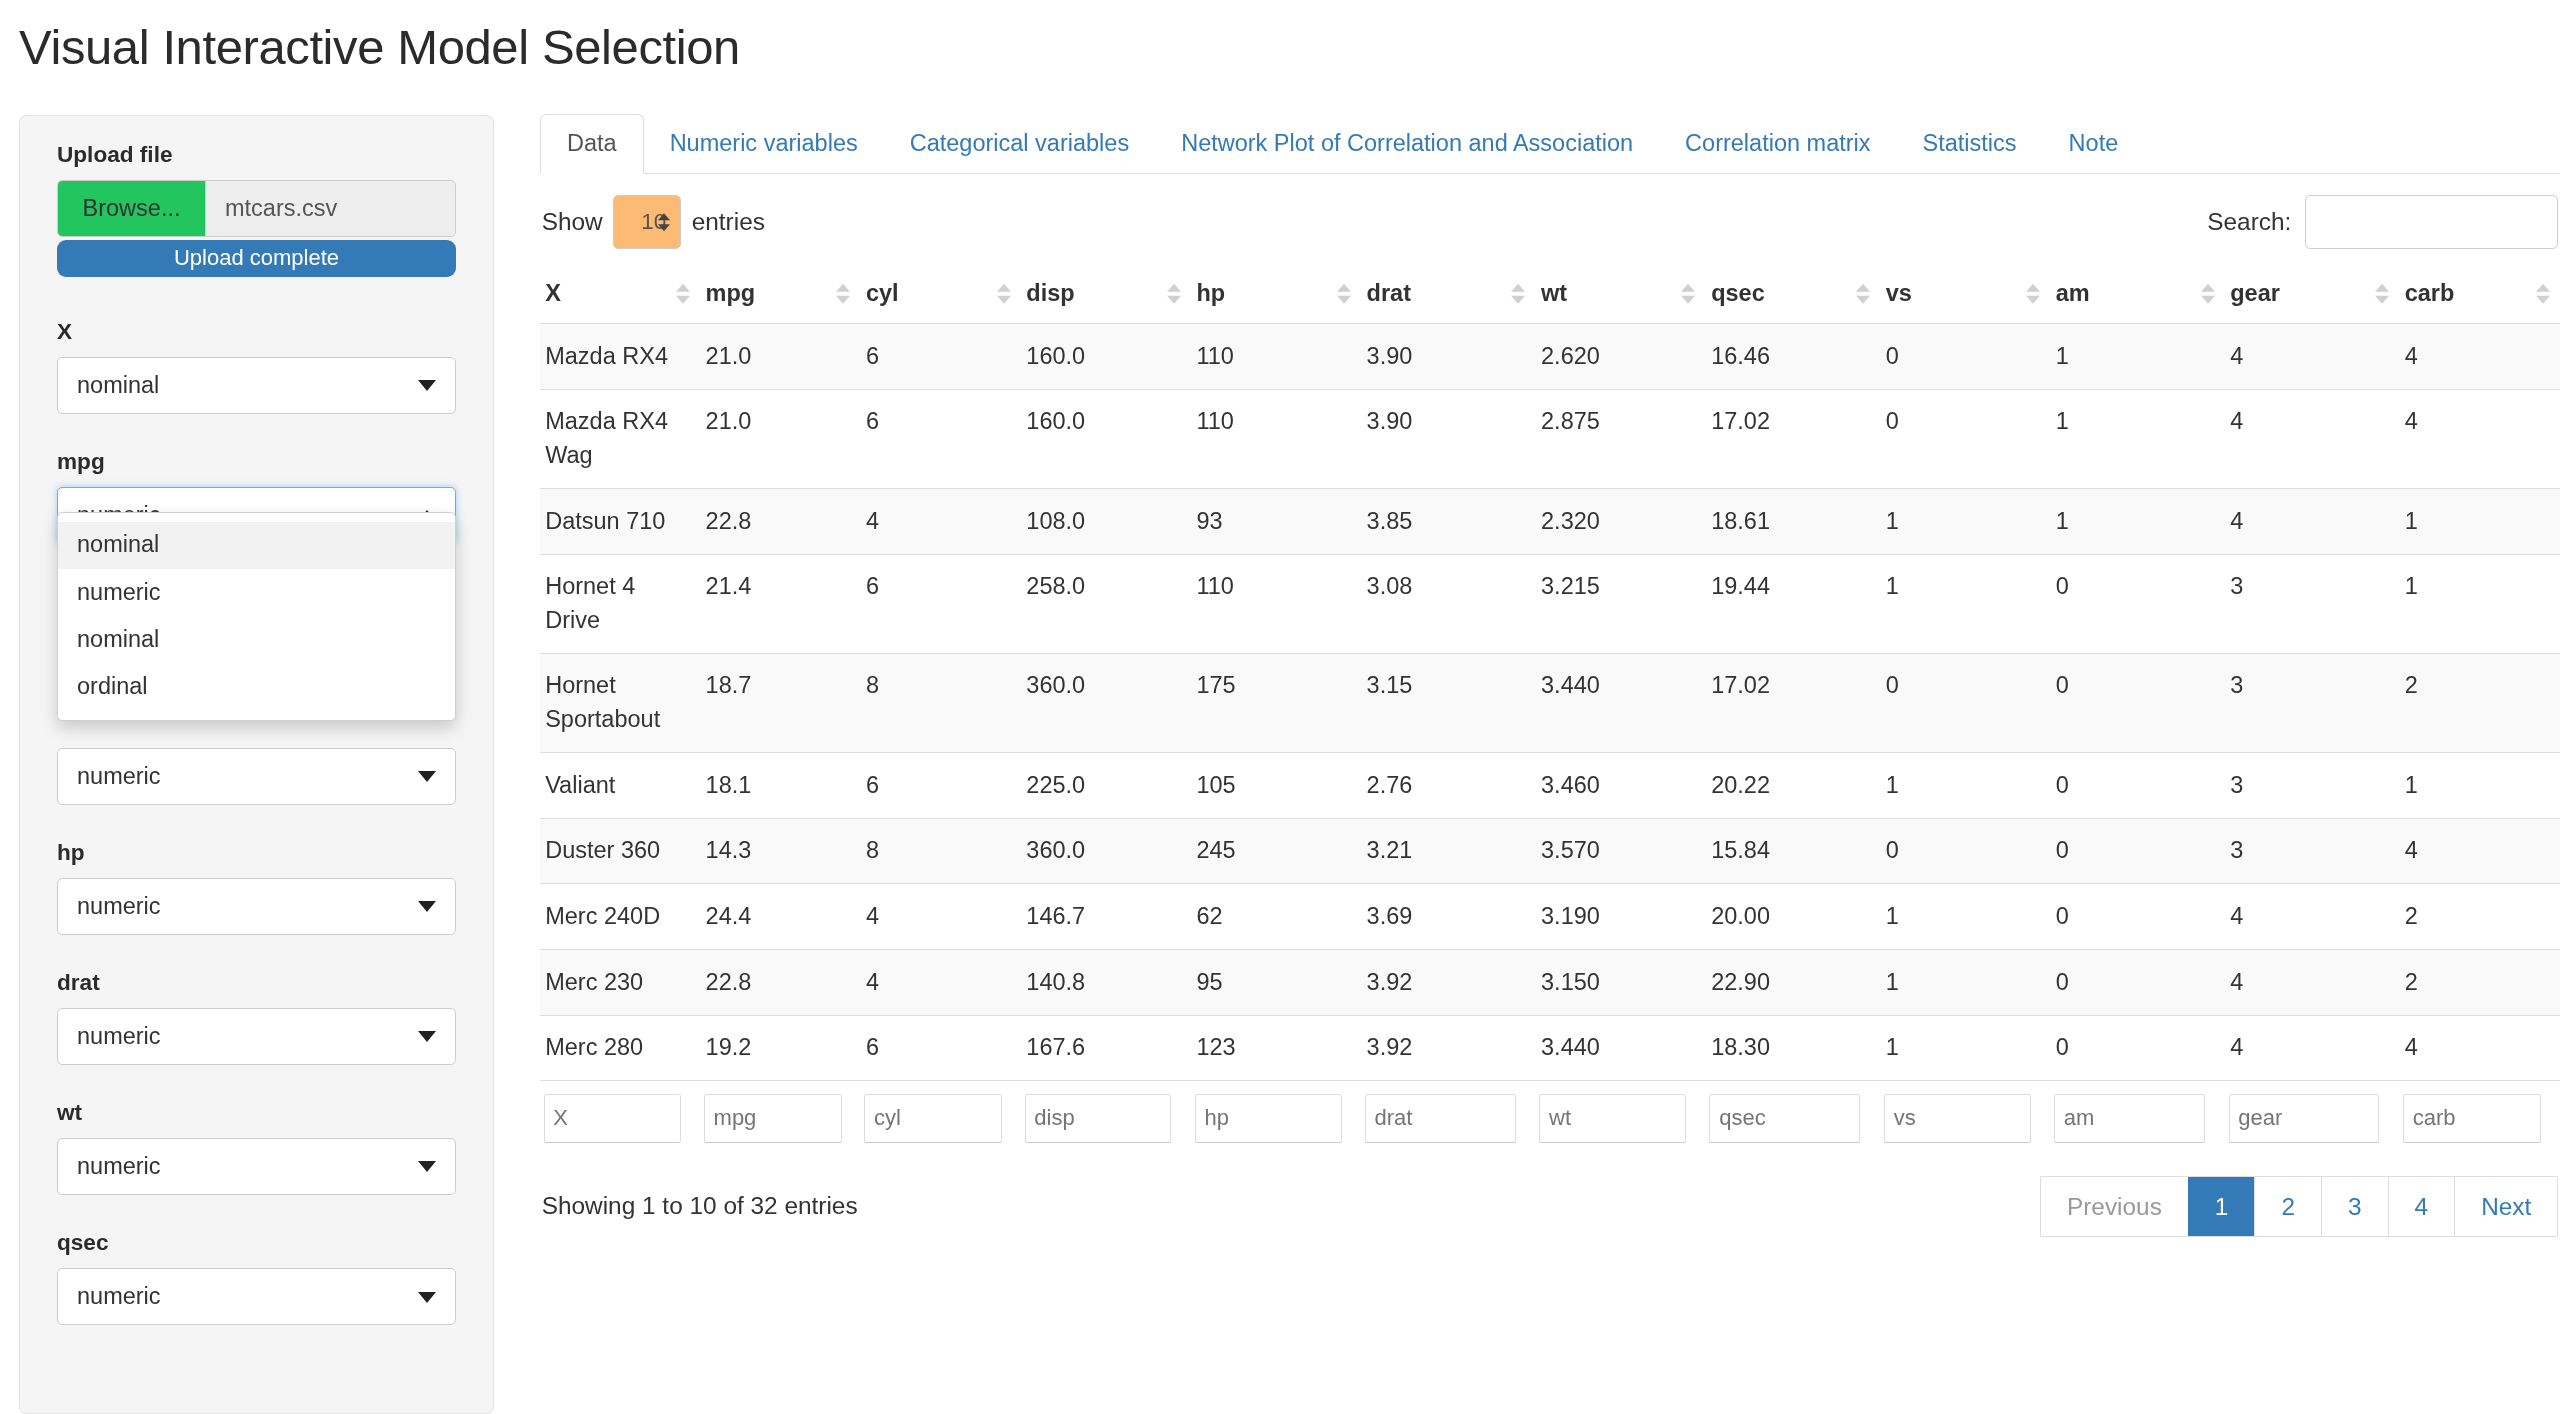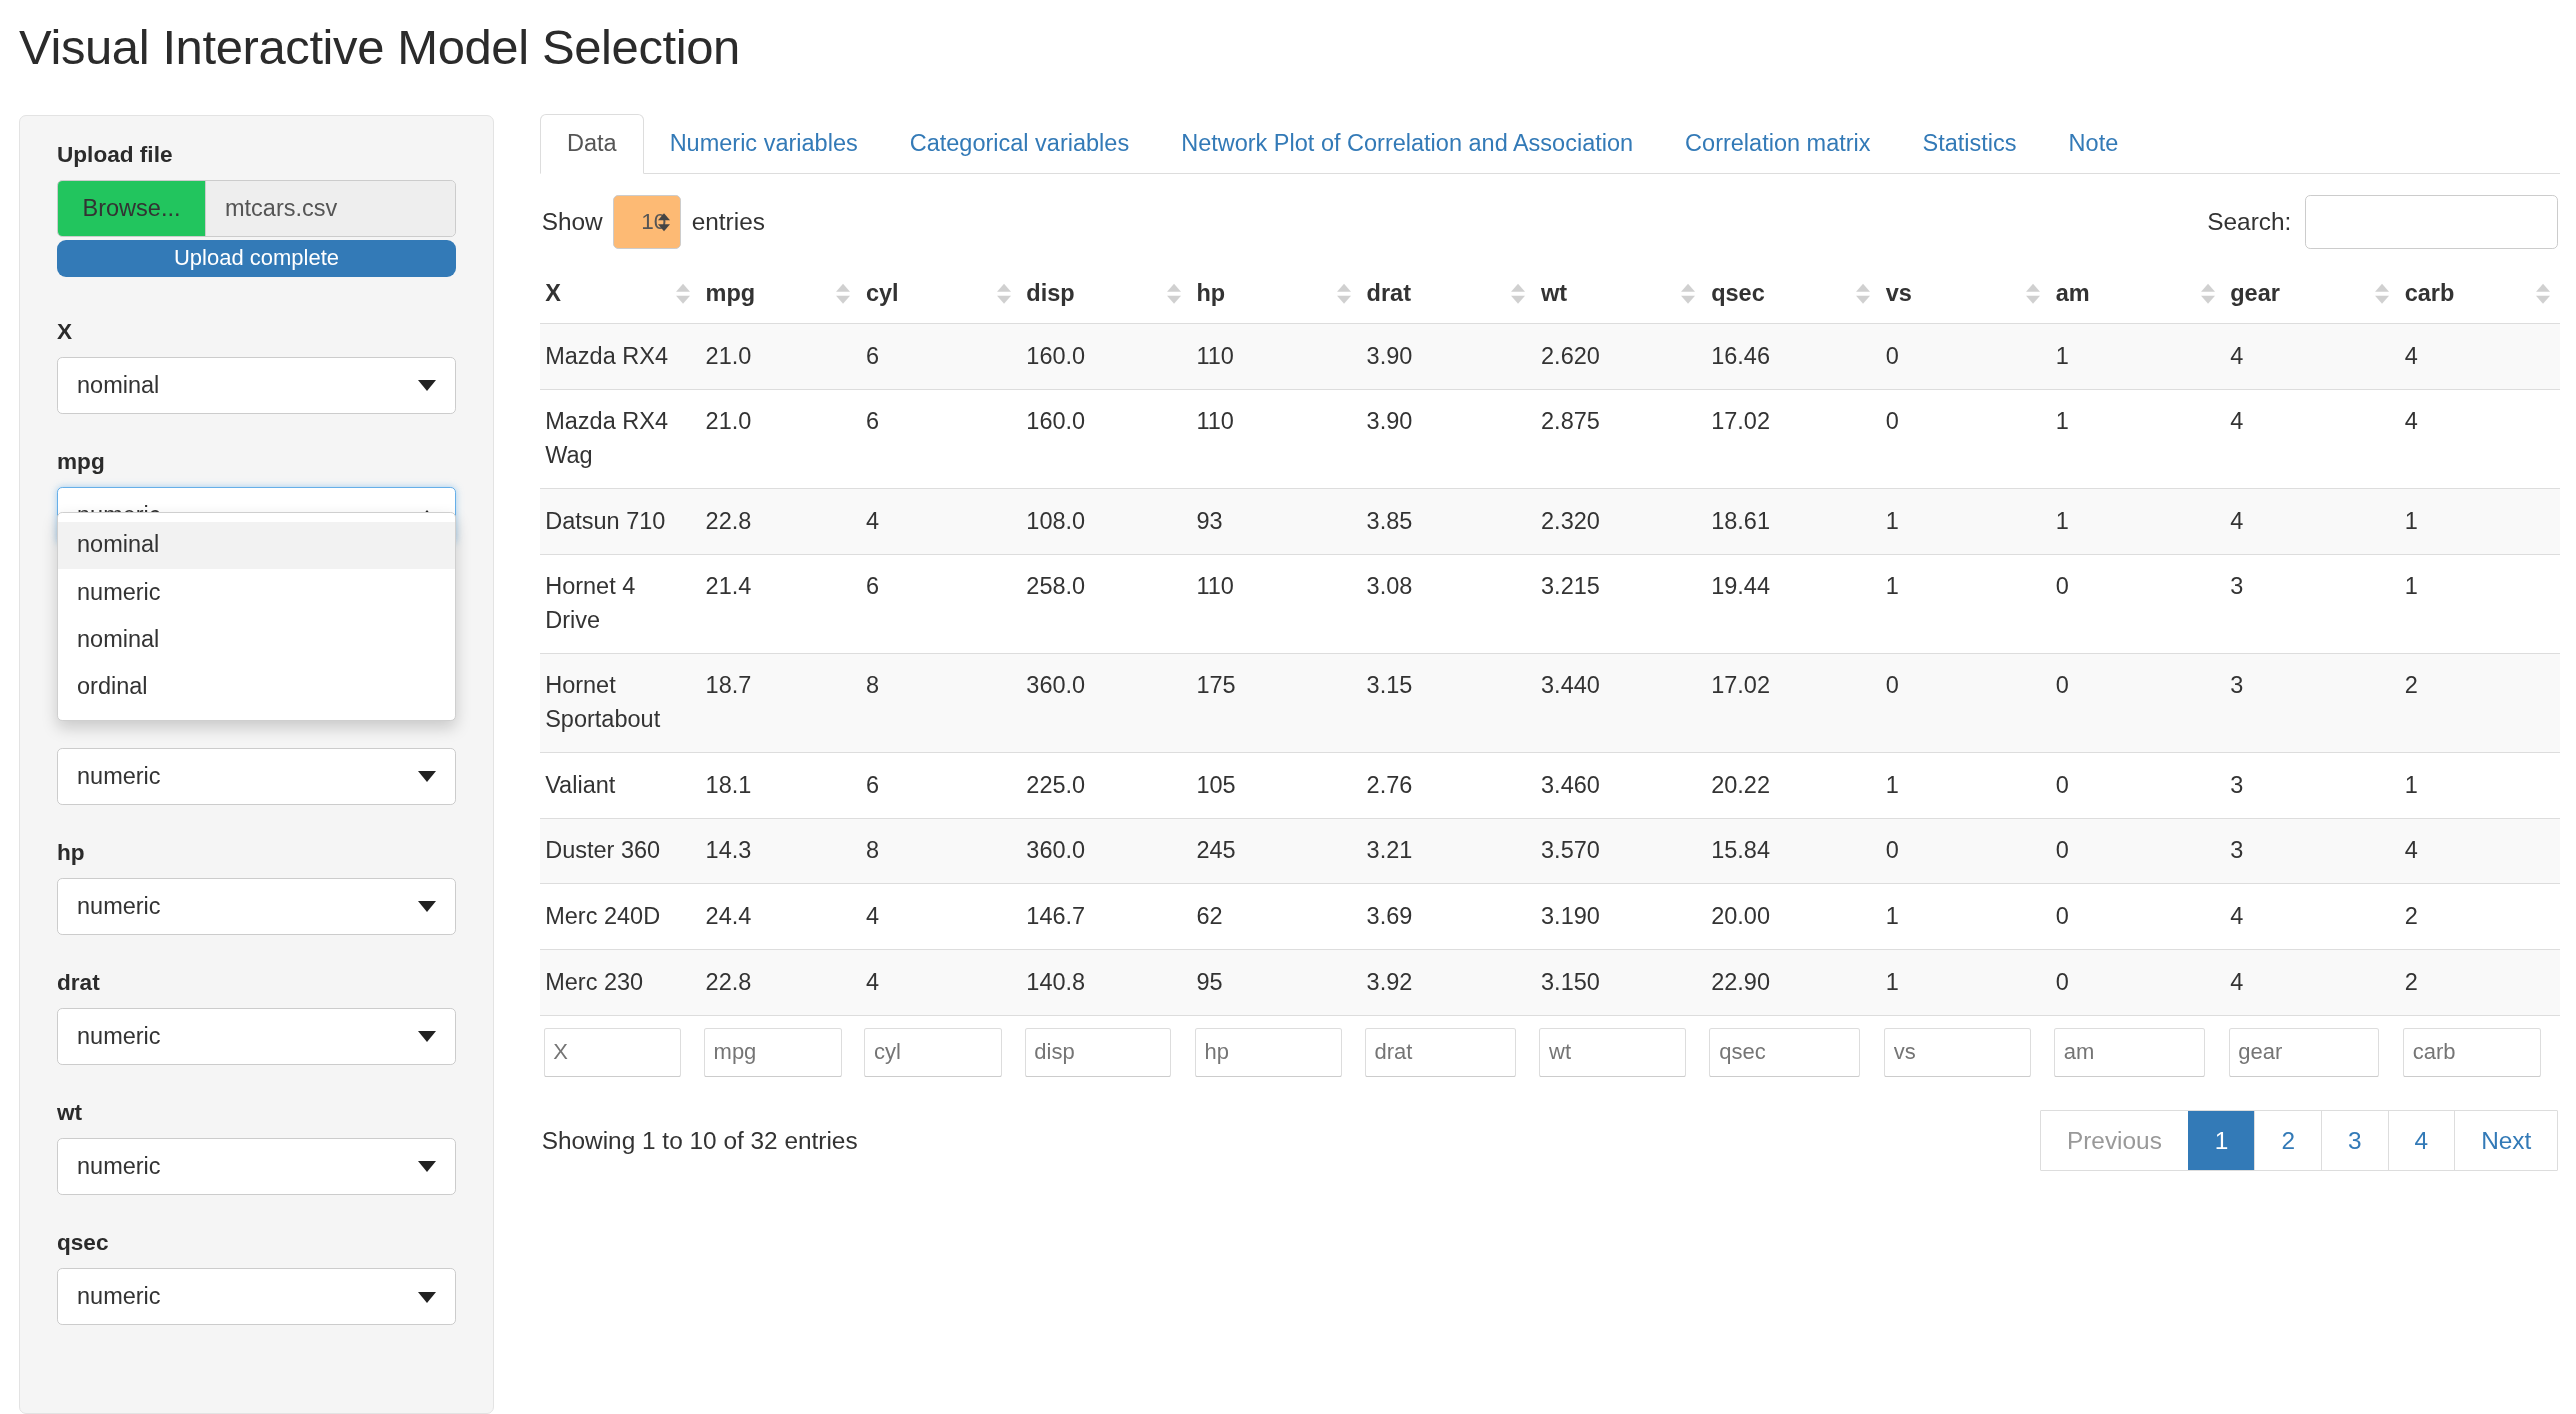--- a/index.html
+++ b/index.html
@@ -628,20 +628,34 @@
             <td>140.8</td>
             <td>95</td>
             <td>3.92</td>
             <td>3.150</td>
             <td>22.90</td>
             <td>1</td>
             <td>0</td>
             <td>4</td>
             <td>2</td>
           </tr>
+          <tr class="even">
+            <td>Merc 280</td>
+            <td>19.2</td>
+            <td>6</td>
+            <td>167.6</td>
+            <td>123</td>
+            <td>3.92</td>
+            <td>3.440</td>
+            <td>18.30</td>
+            <td>1</td>
+            <td>0</td>
+            <td>4</td>
+            <td>4</td>
+          </tr>
         </tbody>
       <tfoot>
         <tr>
           <td><input class="col-filter" placeholder="X" style=""></td>
           <td><input class="col-filter" placeholder="mpg" style=""></td>
           <td><input class="col-filter" placeholder="cyl" style=""></td>
           <td><input class="col-filter" placeholder="disp" style=""></td>
           <td><input class="col-filter" placeholder="hp" style=""></td>
           <td><input class="col-filter" placeholder="drat" style=""></td>
           <td><input class="col-filter" placeholder="wt" style=""></td>

